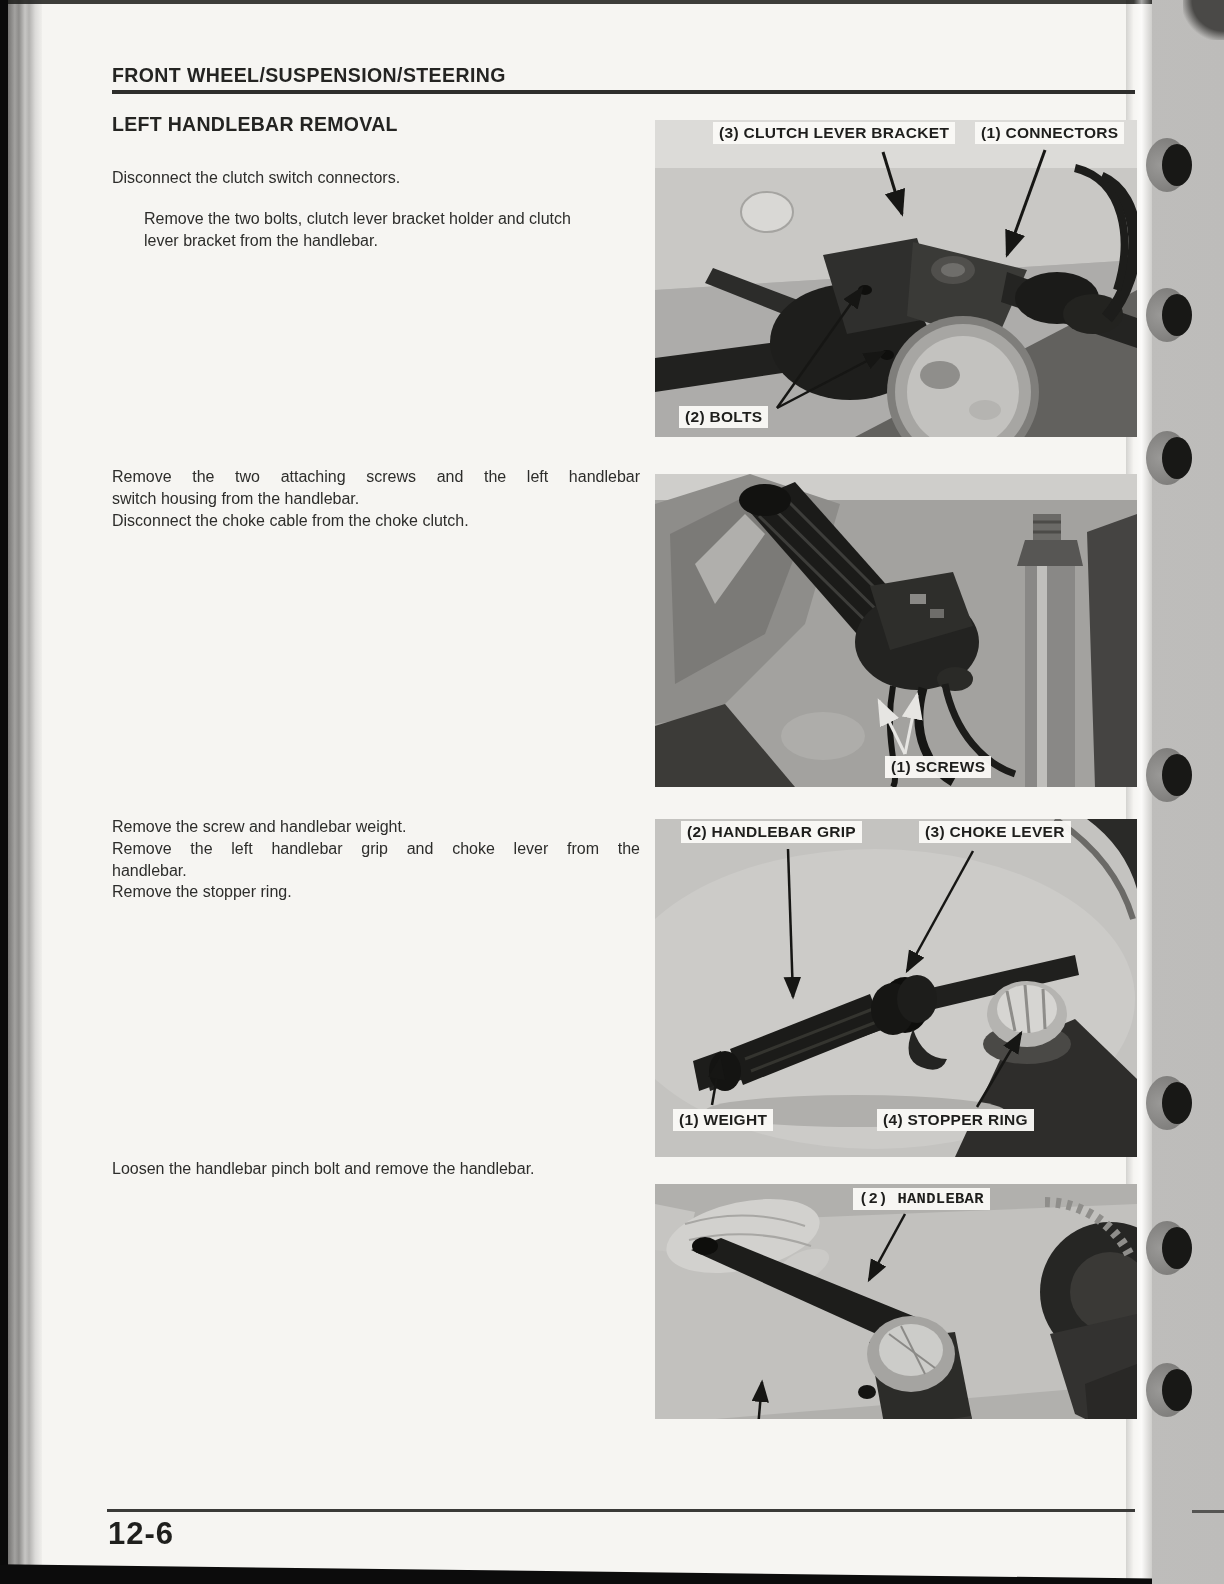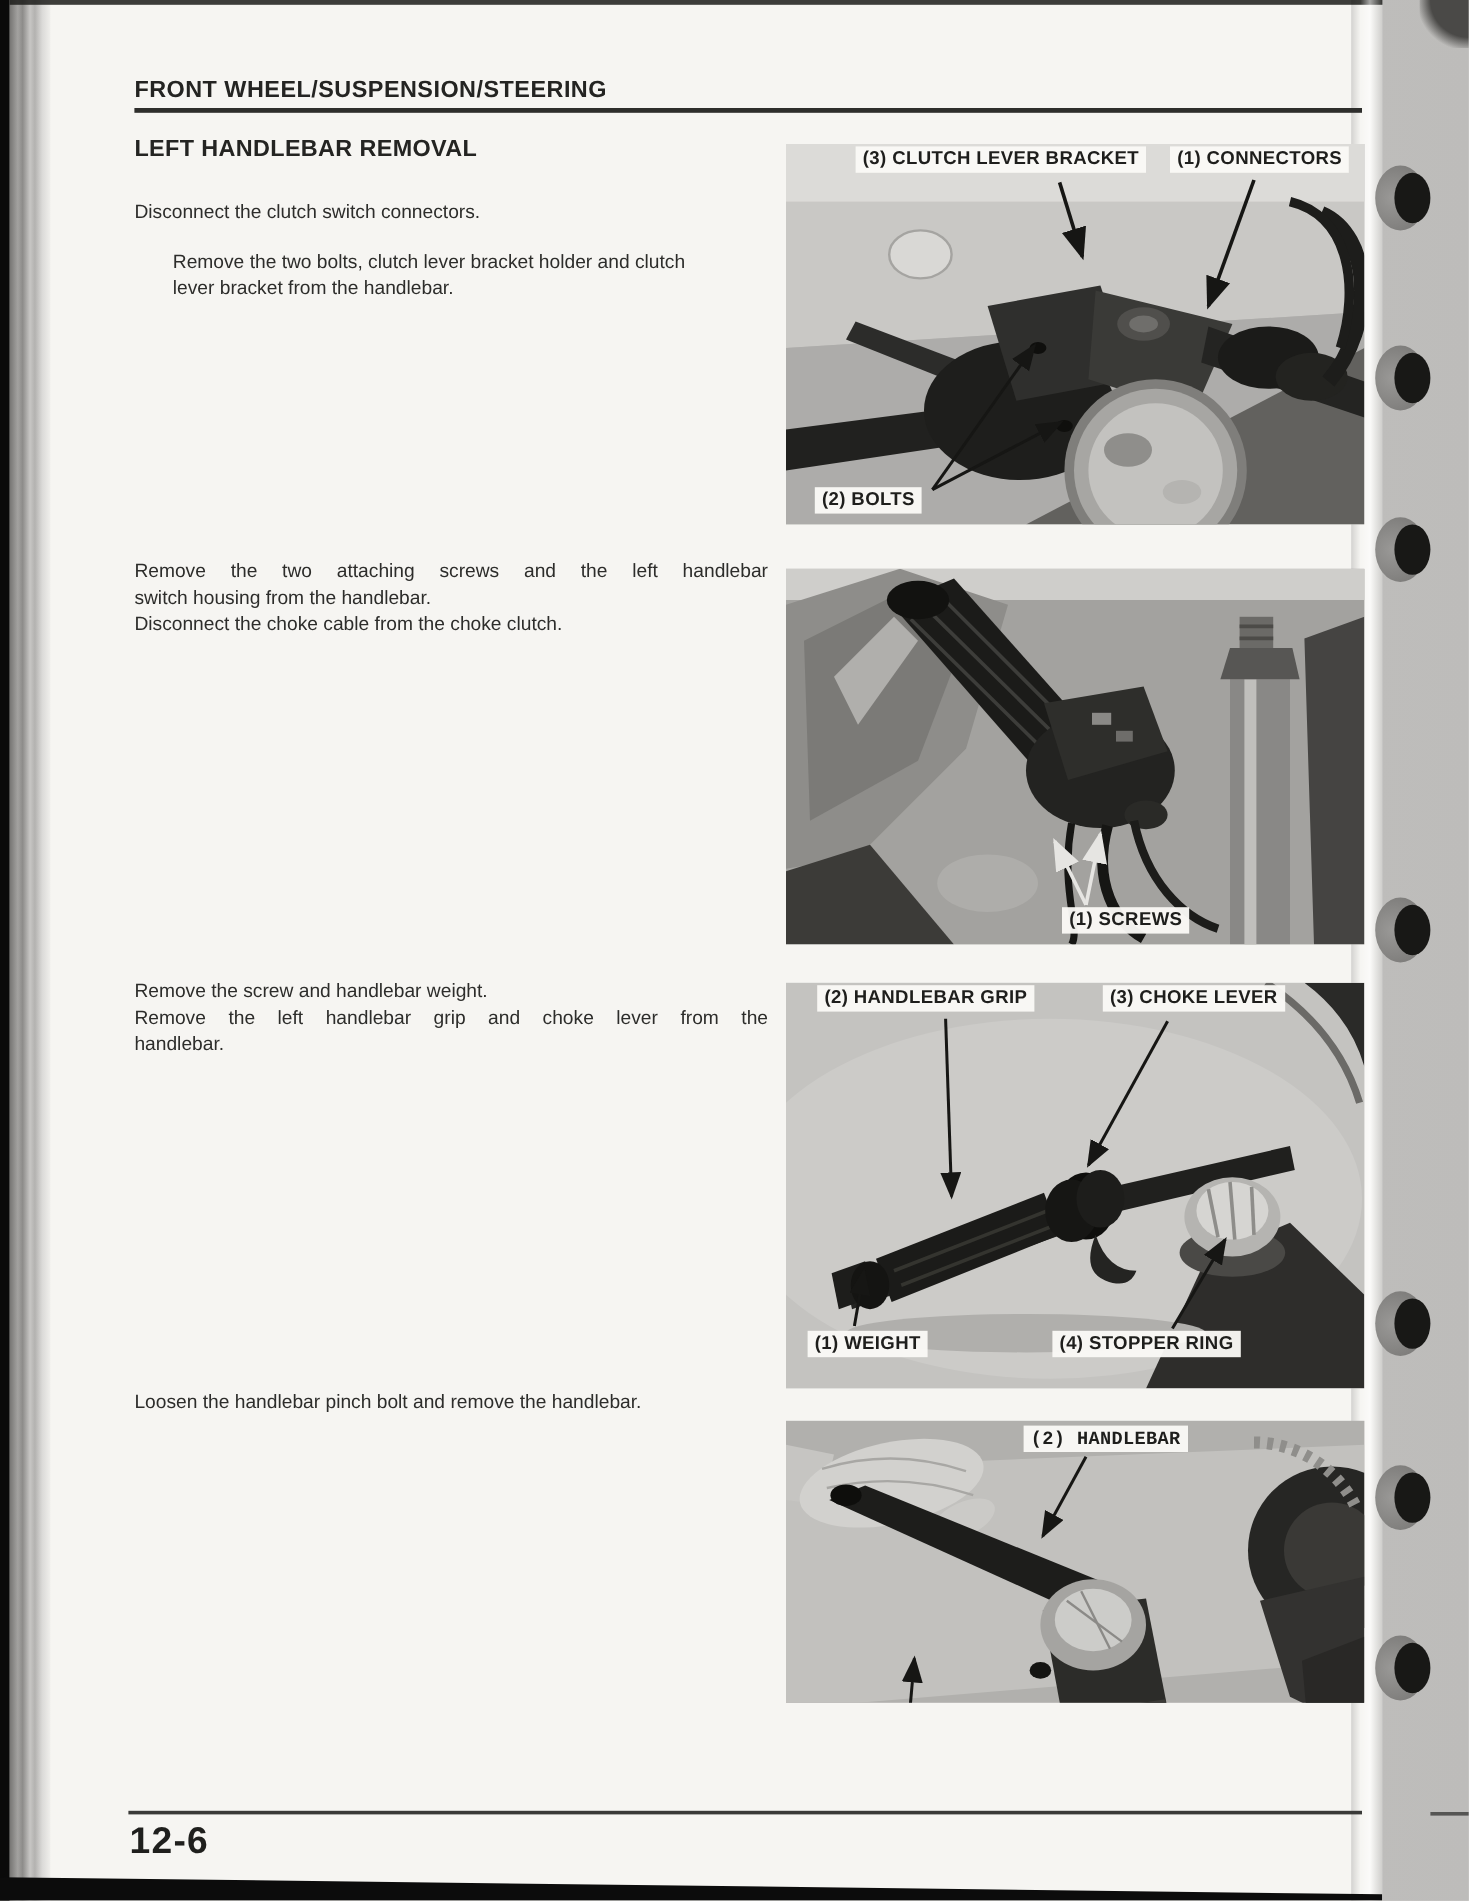--- a/index.html
+++ b/index.html
@@ -108,20 +108,21 @@
 </div>
 <div class="abs para" id="para-3">
   <div class="tline j">Remove the two attaching screws and the left handlebar</div>
   <div class="tline">switch housing from the handlebar.</div>
   <div class="tline">Disconnect the choke cable from the choke clutch.</div>
 </div>
 <div class="abs para" id="para-4">
   <div class="tline">Remove the screw and handlebar weight.</div>
   <div class="tline j">Remove the left handlebar grip and choke lever from the</div>
   <div class="tline">handlebar.</div>
+  <div class="tline">Remove the stopper ring.</div>
 </div>
 <div class="abs para" id="para-5">
   <div class="tline">Loosen the handlebar pinch bolt and remove the handlebar.</div>
 </div>
 
 <div class="abs fig" id="fig1">
   <svg width="482" height="317" viewBox="0 0 482 317">
     <defs>
         <marker id="ar1" markerWidth="10" markerHeight="8" refX="8" refY="3.5" orient="auto">
       <path d="M0,0 L9,3.5 L0,7 z" fill="#161614"></path>

